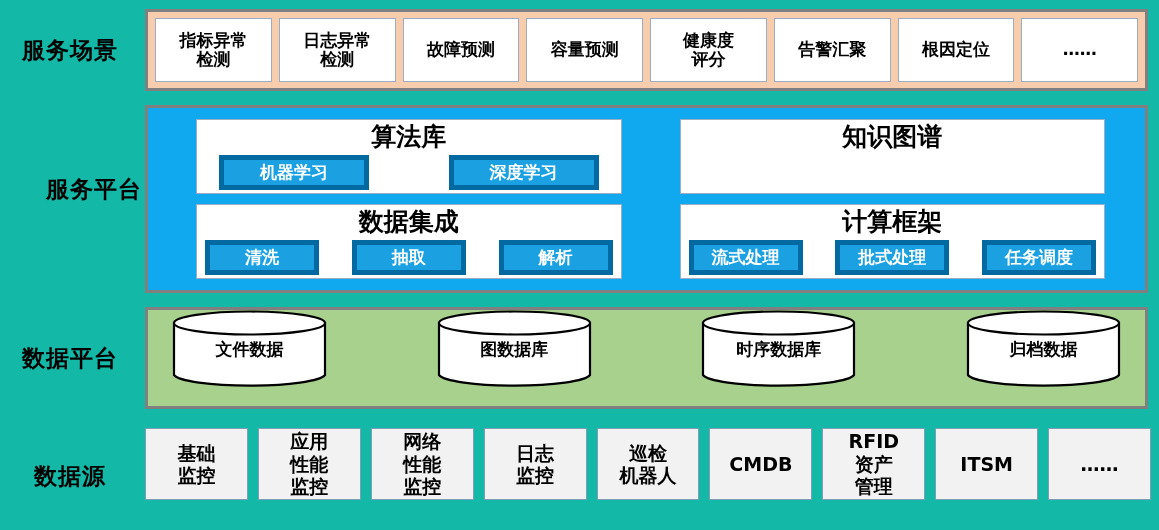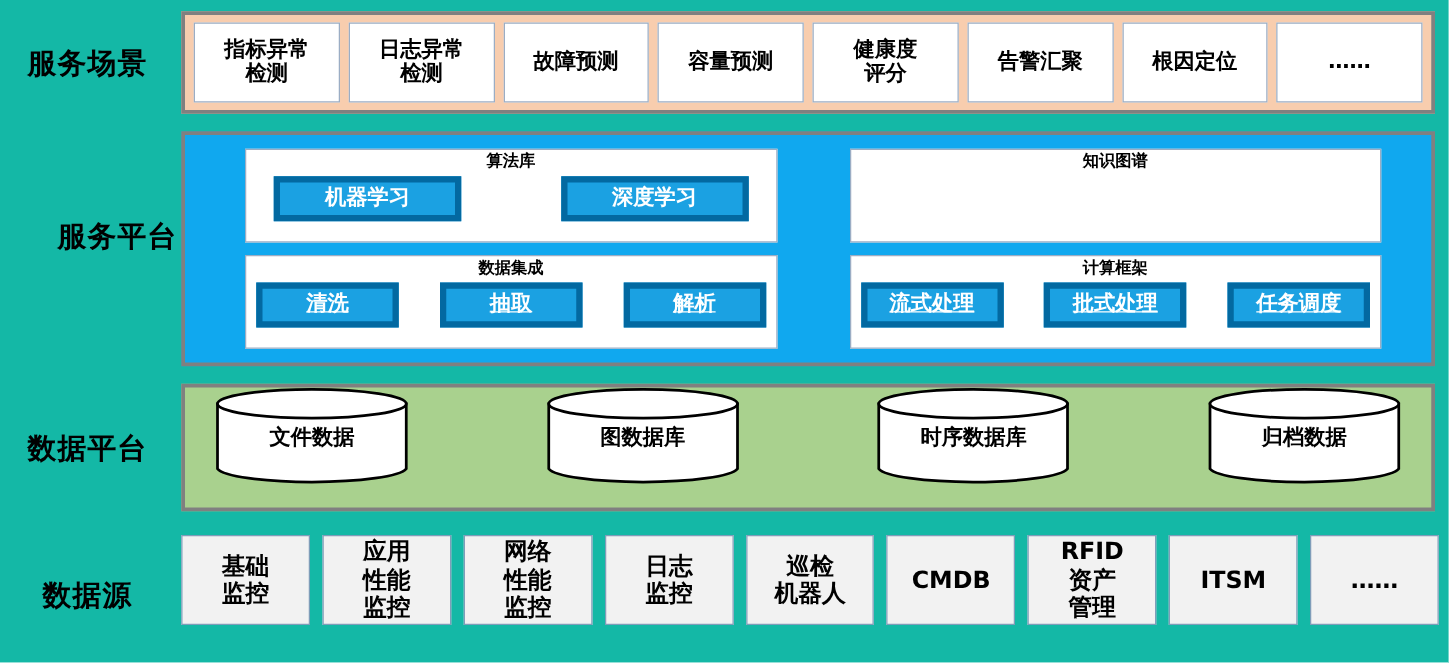--- a/index.html
+++ b/index.html
@@ -88,21 +88,21 @@
     border: 1px solid #9badc4;
     box-sizing: border-box;
     position: relative;
     display: flex;
     flex-direction: column;
     align-items: center;
     justify-content: flex-start;
     padding-top: 3px;
   }
   .panel-title {
-    font-size: 13px;
+    font-size: 25px;
     font-weight: bold;
     color: #000000;
     line-height: 1.15;
     margin-bottom: 3px;
   }
   .panel-tags {
     display: flex;
     width: 100%;
     box-sizing: border-box;
     padding: 0 8px 0 8px;
@@ -116,21 +116,21 @@
     border: 5px solid #0369a1;
     box-sizing: border-box;
     color: #ffffff;
     font-size: 17px;
     font-weight: bold;
     text-align: center;
     padding: 3px 0 4px 0;
     line-height: 1.1;
   }
   .tag.w-two   { width: 150px; }
-  .tag.w-three { width: 114px; text-decoration: underline; }
+  .tag.w-three { width: 114px; }
 
   
   .cyl-row {
     display: flex;
     width: 100%;
     height: 100%;
     align-items: flex-start;
     justify-content: space-between;
     box-sizing: border-box;
     padding: 0 24px;

